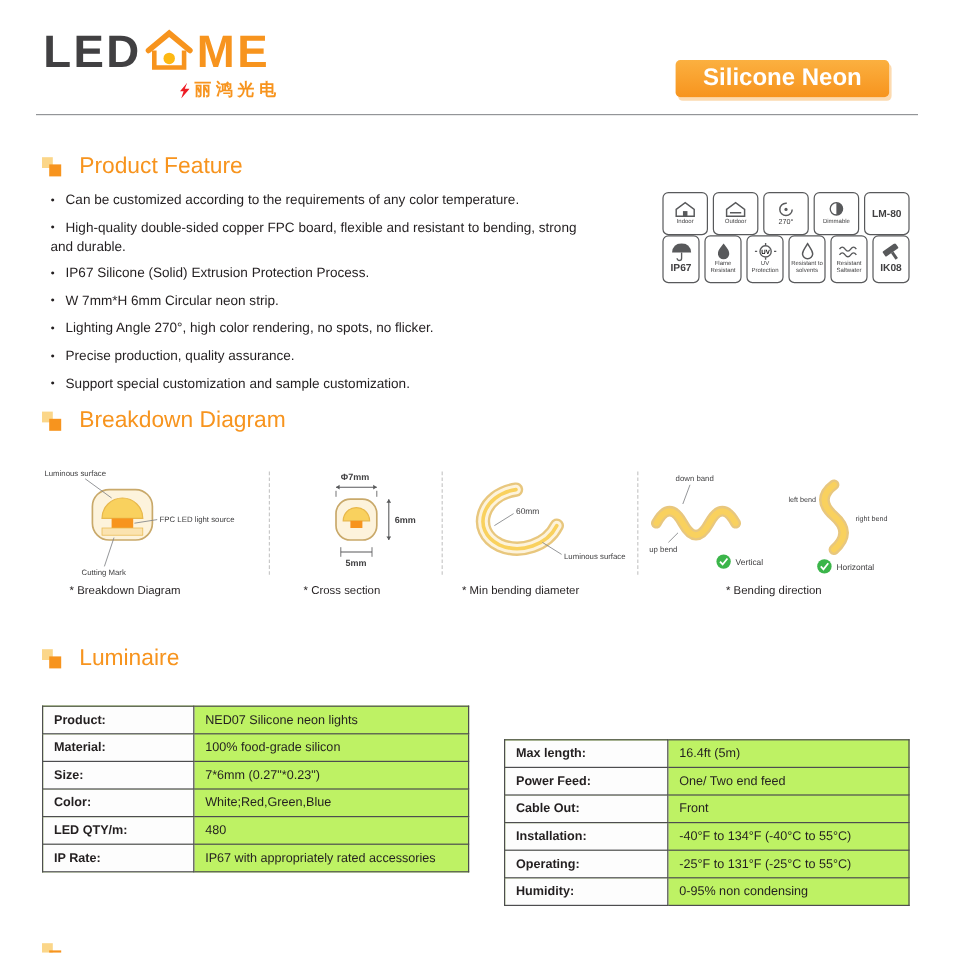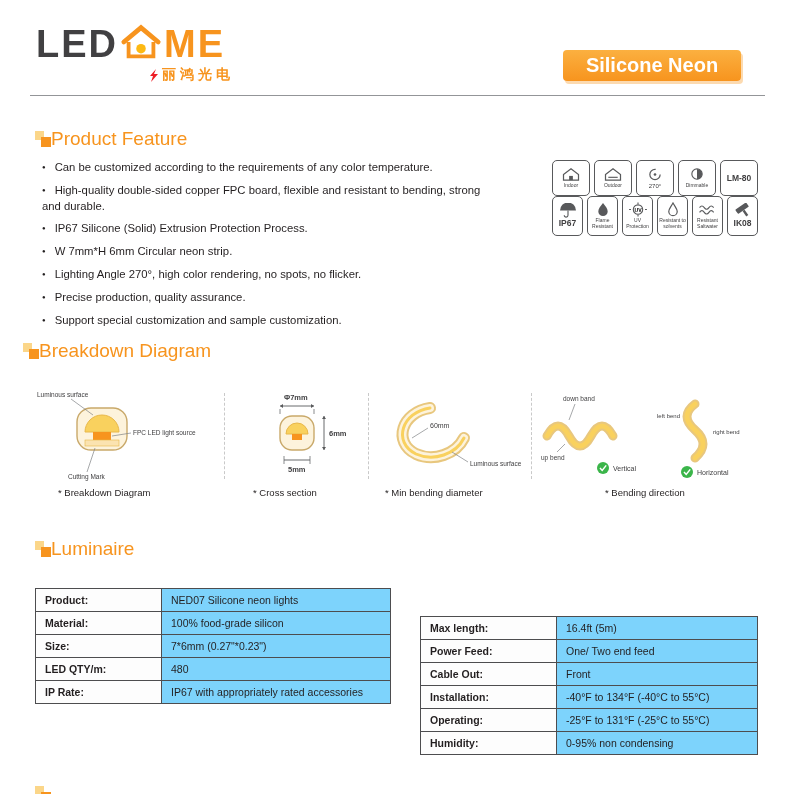--- a/index.html
+++ b/index.html
@@ -13,21 +13,21 @@
   .logo-me{font-size:38px;font-weight:bold;color:#F7941E;letter-spacing:2px;}
   .logo-cn{position:absolute;left:150px;top:66px;display:flex;align-items:center;gap:4px;
            color:#F7941E;font-size:14px;letter-spacing:4px;font-weight:bold;}
   .banner{position:absolute;left:563px;top:50px;width:178px;height:31px;
           background:linear-gradient(180deg,#FBB040,#F7941E);border-radius:4px;
           display:flex;align-items:center;justify-content:center;
           color:#fff;font-size:20px;font-weight:bold;box-shadow:2px 3px 0 rgba(247,148,30,.35);}
   .header-line{position:absolute;left:30px;right:30px;top:95px;border-top:1px solid #939598;}
 
   
-  .sec-head{position:absolute;display:flex;align-items:center;gap:0;
+  .sec-head{position:absolute;display:flex;align-items:center;gap:15px;
             color:#F7941E;font-size:19px;}
   .sec-icon{position:relative;width:16px;height:16px;flex:0 0 16px;}
   .sec-icon::before{content:"";position:absolute;left:0;top:0;width:9px;height:9px;background:#FBD689;}
   .sec-icon::after{content:"";position:absolute;right:0;bottom:0;width:10px;height:10px;background:#F7941E;}
 
   
   .bullets{position:absolute;left:42px;top:160px;width:445px;margin:0;padding:0;list-style:none;}
   .bullets li{font-size:11.3px;line-height:1.4;margin-bottom:7px;color:#231F20;}
   .bullets li::before{content:"●";font-size:6px;vertical-align:2px;margin-right:9px;color:#231F20;}
 
@@ -42,21 +42,21 @@
   .badge-label.big{font-size:8.5px;font-weight:bold;}
   .bicon{display:block;}
 
   
   .diag{position:absolute;}
   .diag svg text{font-family:"Liberation Sans",sans-serif;fill:#414042;}
   .vsep{position:absolute;top:393px;height:86px;border-left:1px dashed #c9c9c9;}
   .diag-cap{position:absolute;top:487px;font-size:9.5px;color:#231F20;}
 
   
-  table.spec{position:absolute;border-collapse:collapse;table-layout:fixed;background:#7dd3fc;}
+  table.spec{position:absolute;border-collapse:collapse;table-layout:fixed;background:#bef264;}
   table.spec td{border:1px solid #4d4d4f;font-size:10.5px;height:22px;
                 vertical-align:middle;padding:0 4px 0 9px;color:#231F20;}
   table.spec td.lbl{font-weight:bold;background:#fdfdfd;}
   .tbl-left{left:35px;top:588px;width:356px;}
   .tbl-left td.lbl{width:112px;}
   .tbl-right{left:420px;top:616px;width:338px;}
   .tbl-right td.lbl{width:122px;}
 </style>
 </head>
 <body>
@@ -173,21 +173,21 @@
           <g transform="rotate(-35 11 7)">
             <rect x="4" y="2.5" width="14" height="5.5" rx="1" fill="#58595B"></rect>
             <rect x="9.7" y="8" width="2.6" height="7" fill="#58595B"></rect>
           </g>
         </svg>
         <div class="badge-label big">IK08</div>
       </div>
     </div>
   </div>
 
-  <div class="sec-head" style="left:23px;top:340px;">
+  <div class="sec-head" style="left:35px;top:340px;">
     <span class="sec-icon"></span>
     <span>Breakdown Diagram</span>
   </div>
 
   <div class="diag" style="left:35px;top:388px;">
     <svg width="185" height="95" viewBox="0 0 185 95">
       <rect x="42" y="20" width="50" height="42" rx="14" fill="#FDF3DC" stroke="#C9A96A" stroke-width="1.4"></rect>
       <path d="M50 44 A17 17 0 0 1 84 44 Z" fill="#F9D15E" stroke="#E8B84B"></path>
       <rect x="58" y="44" width="18" height="8" fill="#F7941E"></rect>
       <rect x="50" y="52" width="34" height="6" fill="#FBE3B0" stroke="#E8B84B" stroke-width="0.6"></rect>
@@ -275,20 +275,24 @@
         </tr>
       <tr>
           <td class="lbl">Material:</td>
           <td>100% food-grade silicon</td>
         </tr>
       <tr>
           <td class="lbl">Size:</td>
           <td>7*6mm (0.27"*0.23")</td>
         </tr>
       <tr>
+          <td class="lbl">Color:</td>
+          <td>White;Red,Green,Blue</td>
+        </tr>
+      <tr>
           <td class="lbl">LED QTY/m:</td>
           <td>480</td>
         </tr>
       <tr>
           <td class="lbl">IP Rate:</td>
           <td>IP67 with appropriately rated accessories</td>
         </tr>
     </tbody>
   </table>
 

